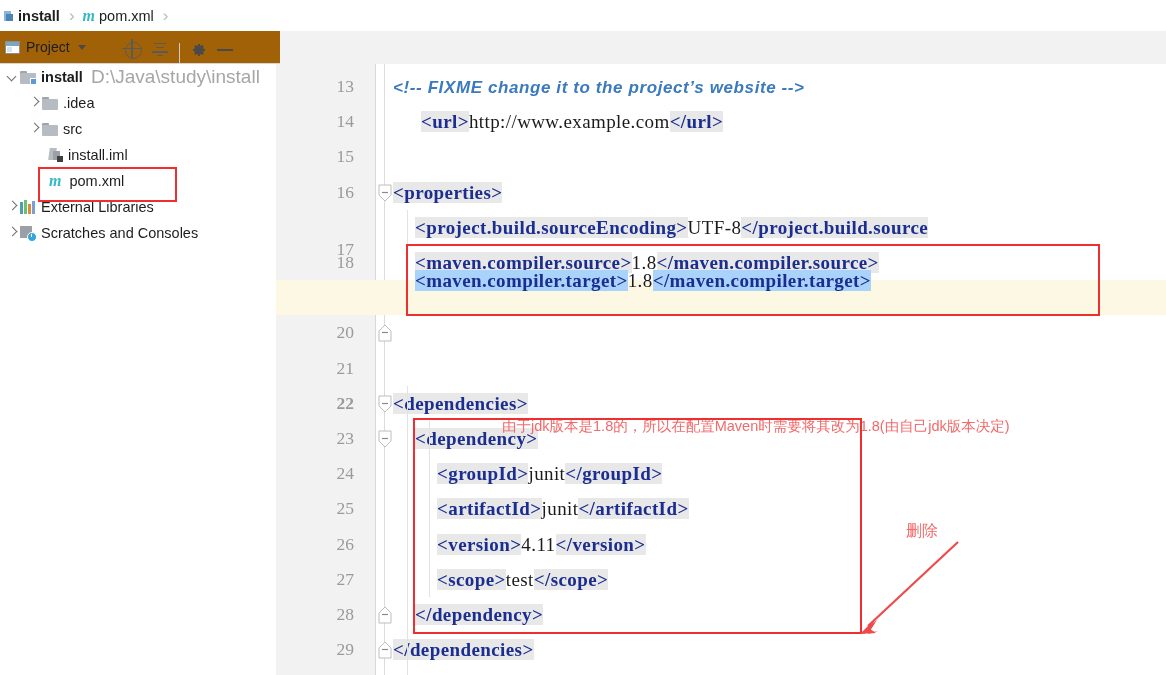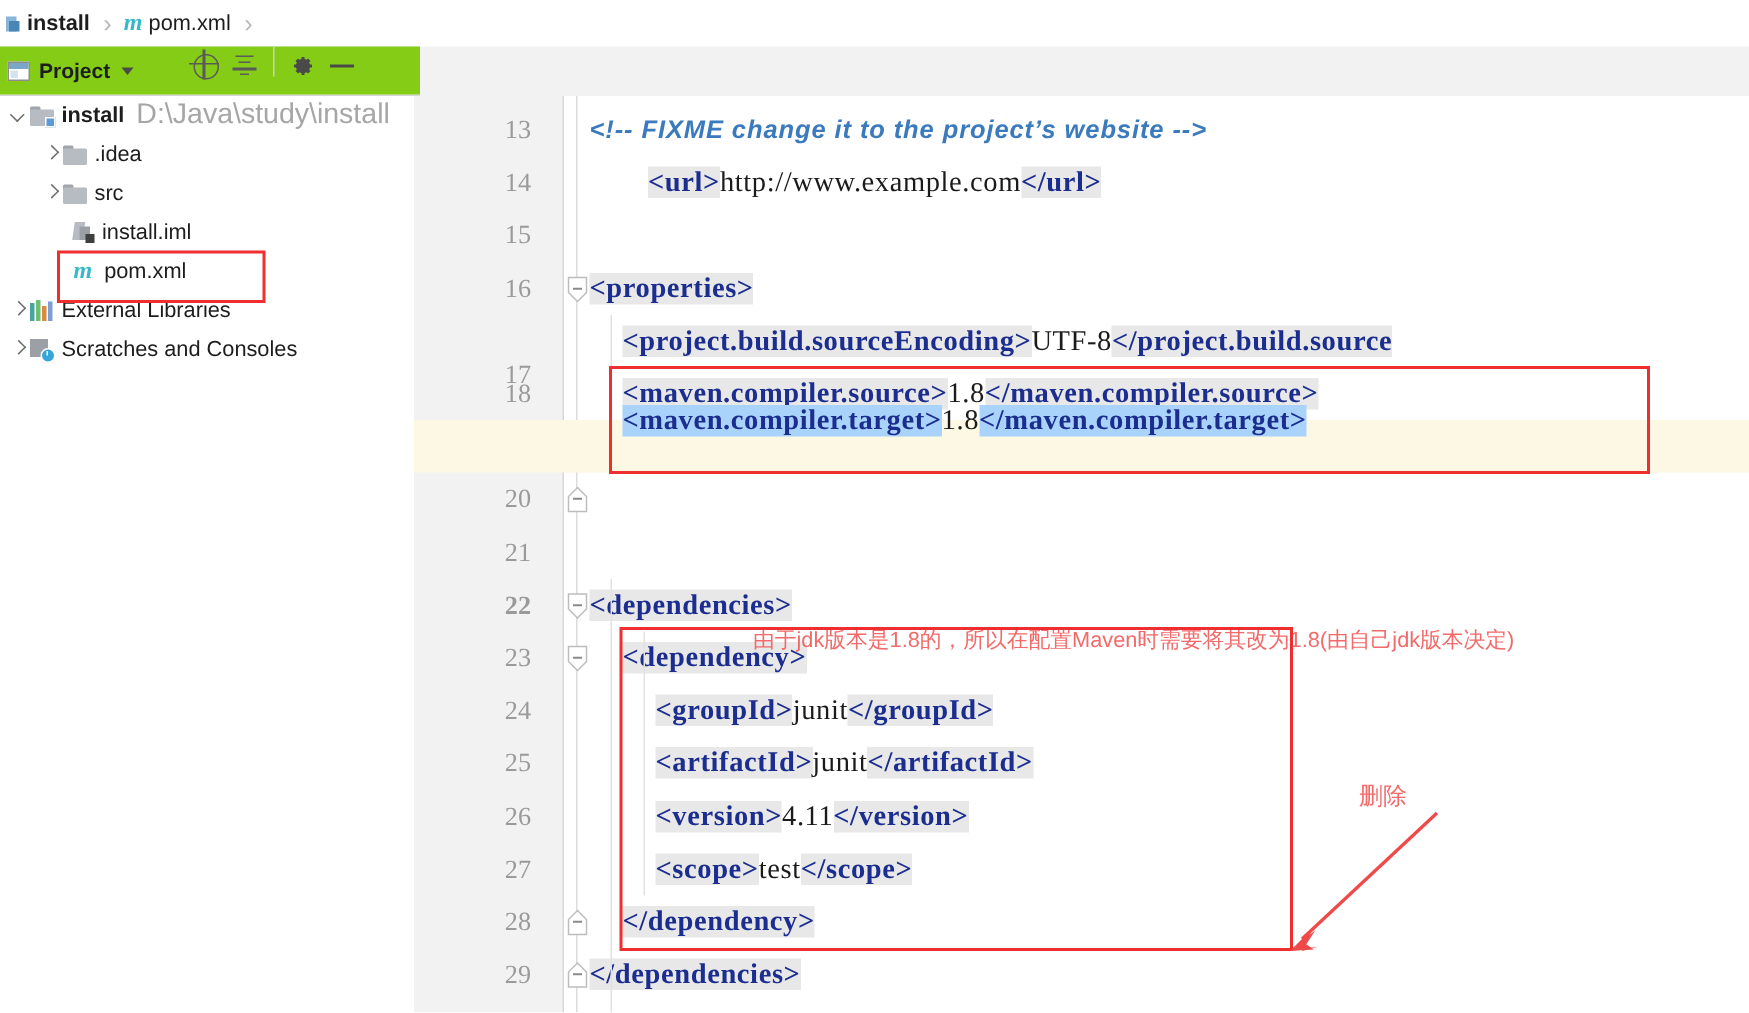--- a/index.html
+++ b/index.html
@@ -54,22 +54,22 @@
   .toolbar {
     position: absolute; left: 0; top: 31px;
     width: 1166px; height: 33px;
     background: #f2f2f2;
     border-bottom: 1px solid #d6d6d6;
     box-sizing: border-box;
   }
   .tb-left {
     position: absolute; left: 0; top: 0;
     width: 280px; height: 32px;
-    background: #84cc16;
-    display: flex; align-items: flex-start; font-weight: bold;
+    background: #a16207;
+    display: flex; align-items: flex-end;
   }
   .tb-item {
     display: flex; align-items: center; height: 32px;
     padding: 0 5px; cursor: default;
   }
   .proj-icon {
     width: 15px; height: 13px; border: 1px solid #8d8d8d;
     background: #ffffff; position: relative; box-sizing: border-box;
     margin-right: 6px;
   }
@@ -388,21 +388,21 @@
       </div>
     <div class="gutter-div"></div>
     <div class="fold-rail">
         <div style="position: absolute; left: 0px; top: 216.2px; width: 16px; height: 35.2px; background: rgb(253, 248, 228);"></div>
       </div>
     <div class="fold-line"></div>
     <div class="code-area" id="code-area">
         <div class="lrow" style="top: 5px; left: -117px; background: transparent;"></div>
         <div class="ctext" style="top: 5px; left: 0px;"><span class="cmt">&lt;!-- FIXME change it to the project’s website --&gt;</span></div>
         <div class="lrow" style="top: 40.2px; left: -117px; background: transparent;"></div>
-        <div class="ctext" style="top: 40.2px; left: 11px; padding-left: 28px;"><span class="tag hl">&lt;url&gt;</span><span class="txt">http://www.example.com</span><span class="tag hl">&lt;/url&gt;</span></div>
+        <div class="ctext" style="top: 40.2px; left: 0px; padding-left: 28px;"><span class="tag hl">&lt;url&gt;</span><span class="txt">http://www.example.com</span><span class="tag hl">&lt;/url&gt;</span></div>
         <div class="lrow" style="top: 75.4px; left: -117px; background: transparent;"></div>
         <div class="lrow" style="top: 110.6px; left: -117px; background: transparent;"></div>
         <div class="ctext" style="top: 110.6px; left: 0px;"><span class="tag hl">&lt;properties&gt;</span></div>
         <div class="lrow" style="top: 145.8px; left: -117px; background: transparent;"></div>
         <div class="ctext" style="top: 145.8px; left: 22px;"><span class="tag hl">&lt;project.build.sourceEncoding&gt;</span><span class="txt">UTF-8</span><span class="tag hl">&lt;/project.build.source</span></div>
         <div class="lrow" style="top: 181px; left: -117px; background: transparent;"></div>
         <div class="ctext" style="top: 181px; left: 22px;"><span class="tag hl">&lt;maven.compiler.source&gt;</span><span class="txt">1.8</span><span class="tag hl">&lt;/maven.compiler.source&gt;</span></div>
         <div class="lrow current" style="top: 216.2px; left: -117px;"></div>
         <div class="ctext" style="top: 199px; left: 22px;"><span class="tag sel">&lt;maven.compiler.target&gt;</span><span class="txt">1.8</span><span class="tag sel">&lt;/maven.compiler.target&gt;</span></div>
         <div class="lrow" style="top: 251.4px; left: -117px; background: transparent;"></div>

